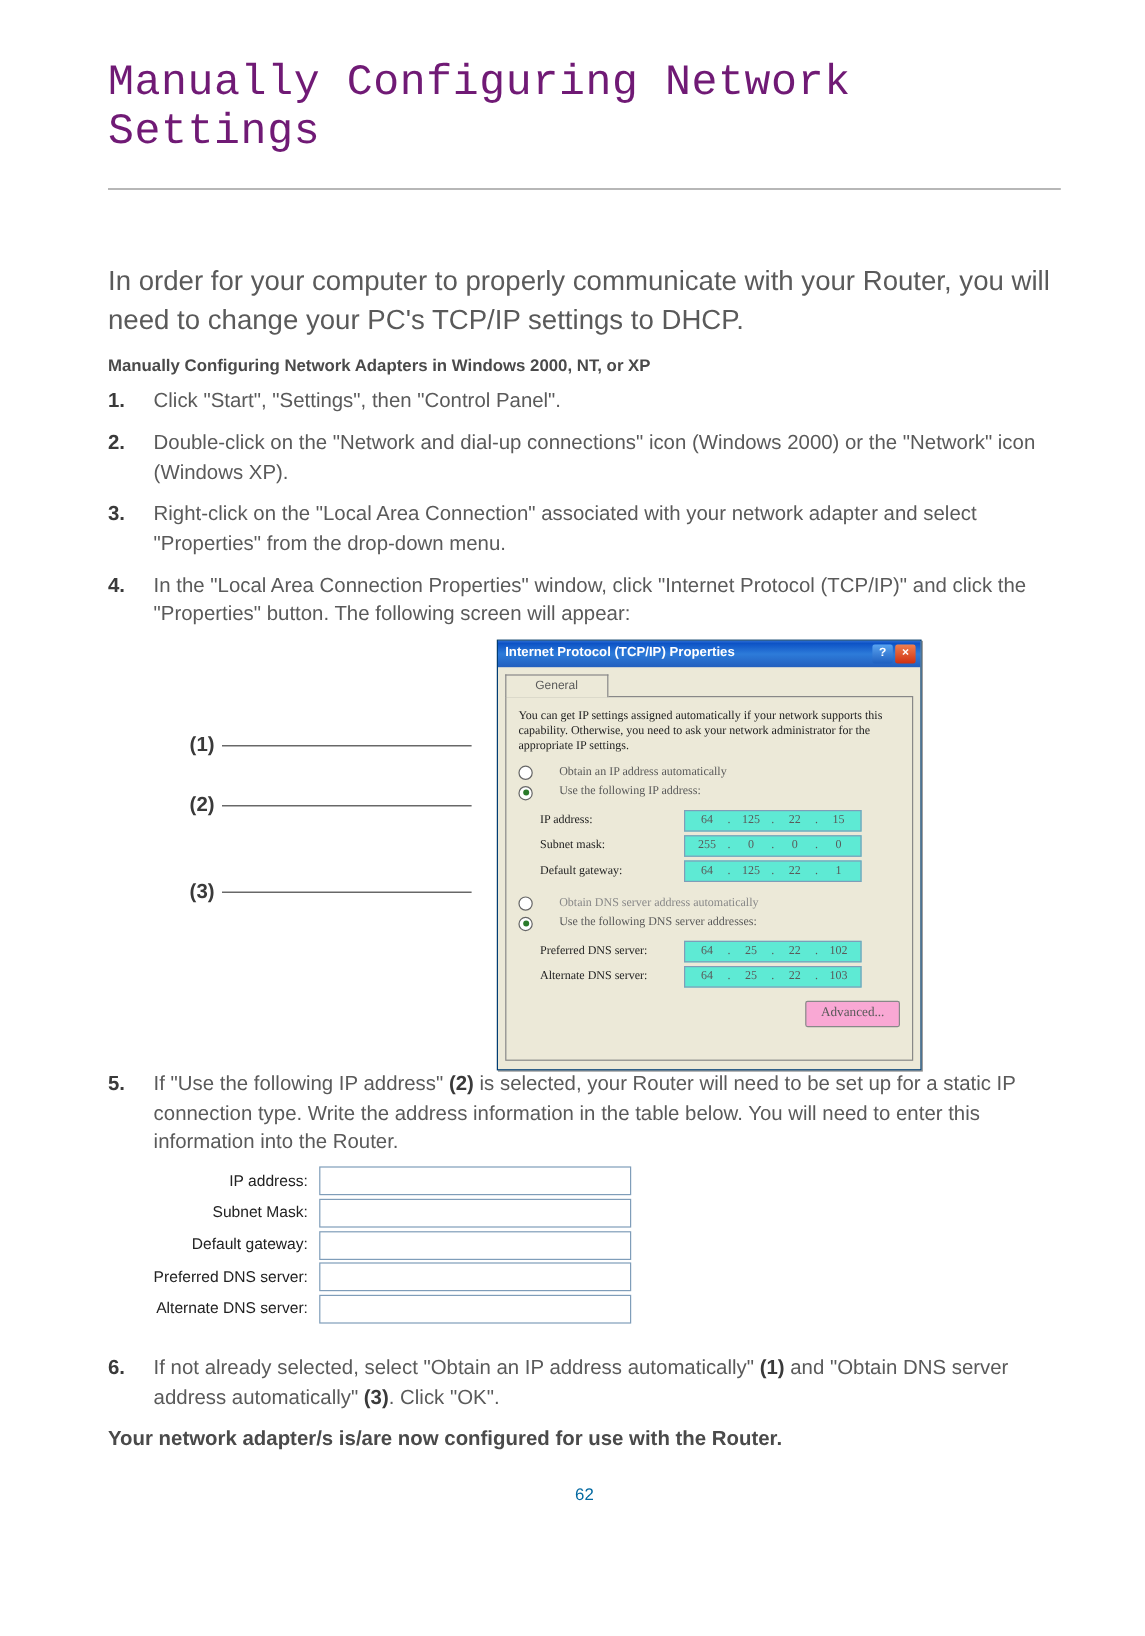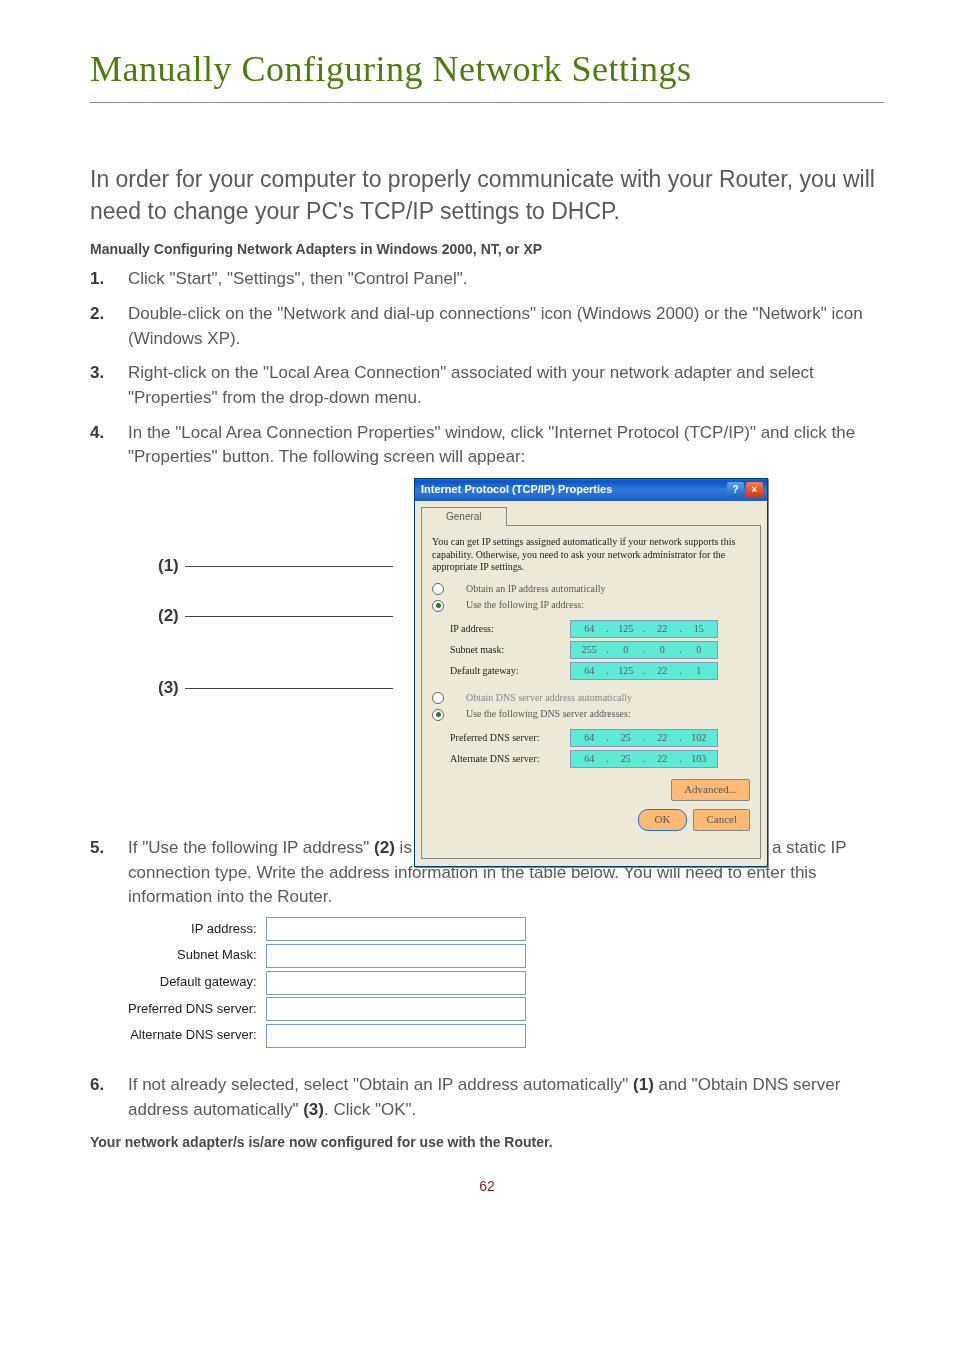--- a/index.html
+++ b/index.html
@@ -9,25 +9,25 @@
     font-family: Arial, Helvetica, sans-serif;
     color: #222;
     width: 954px;
   }
   .page {
     width: 954px;
     padding: 48px 70px 40px 90px;
     box-sizing: border-box;
   }
   h1.title {
-    font-family: Liberation Serif, serif;
+    font-family: Liberation Mono, monospace;
     font-weight: 400;
     font-size: 36px;
-    color: #4d7c0f;
-    margin: 0 0 12px 0;
+    color: #701a75;
+    margin: 0 0 27px 0;
     letter-spacing: 0.5px;
   }
   hr.divider {
     border: none;
     border-top: 1px solid #888;
     margin: 0 0 60px 0;
   }
   p.intro {
     font-size: 23px;
     line-height: 1.4;
@@ -61,28 +61,28 @@
     font-family: "Trebuchet MS", Arial, sans-serif;
     font-weight: bold;
     min-width: 20px;
     color: #3a3a3a;
   }
   .step-body { flex: 1; }
   strong.inline-bold { font-weight: bold; color: #3a3a3a; }
   .footer-line {
     font-family: "Trebuchet MS", Arial, sans-serif;
     font-weight: bold;
-    font-size: 14px;
+    font-size: 17px;
     color: #4a4a4a;
     margin-top: 12px;
   }
   .pagenum {
     text-align: center;
     font-size: 14px;
-    color: #7f1d1d;
+    color: #0369a1;
     margin-top: 28px;
   }
 
   
   .dlg-wrap {
     display: flex;
     gap: 0;
     margin: 8px 0 18px 0;
     position: relative;
     height: 330px;
@@ -192,21 +192,21 @@
     padding: 0 3px;
     gap: 0;
   }
   .ipbox span { flex: 1; text-align: center; }
   .ipbox .dot { flex: 0 0 auto; width: 6px; text-align: center; }
   .dlg-footer {
     display: flex; justify-content: flex-end; gap: 6px; margin-top: 8px;
   }
   .btn {
     border: 1px solid #888;
-    background: #fdba74;
+    background: #f9a8d4;
     padding: 2px 12px;
     font-size: 11px;
     border-radius: 2px;
   }
   .advanced-row { display: flex; justify-content: flex-end; margin-top: 4px; }
 
   
   .form-table {
     margin: 6px 0 14px 0;
     border-collapse: collapse;
@@ -364,24 +364,20 @@
                       <span>22</span>
                         <span class="dot">.</span>
                       <span>103</span>
                     </div>
                   </div>
                 </div>
               </div>
 
               <div class="advanced-row">
                 <div class="btn">Advanced...</div>
-              </div>
-              <div class="dlg-footer">
-                <div class="btn" style="border:1px solid #2a6ad3; border-radius:10px; padding:2px 16px;">OK</div>
-                <div class="btn">Cancel</div>
               </div>
             </div>
           </div>
         </div>
       </div>
     </li>
 
     <li>
       <div class="step-body">
         <span>If "Use the following IP address" </span><strong class="inline-bold">(2)</strong><span> is selected, your Router will need to be set up for a static IP connection type. Write the address information in the table below. You will need to enter this information into the Router.</span>

